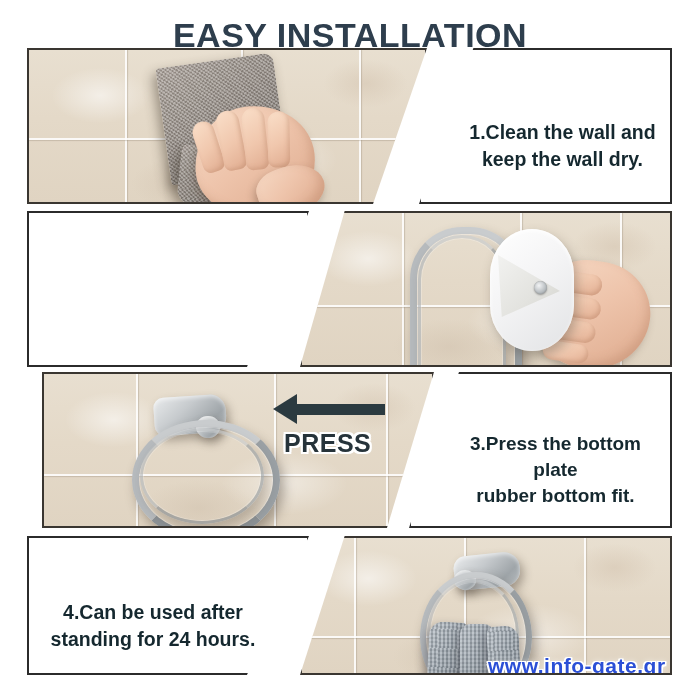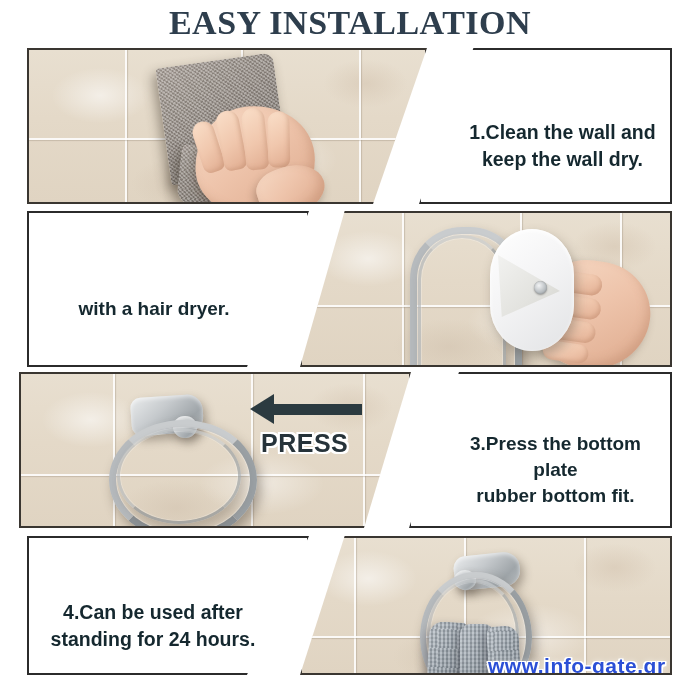--- a/index.html
+++ b/index.html
@@ -7,27 +7,26 @@
   body{
     width:700px;height:700px;
     background:#ffffff;
     font-family:"Liberation Sans", sans-serif;
     overflow:hidden;position:relative;
   }
   #page{position:absolute;left:0;top:0;width:700px;height:700px;}
 
   
   .title{
-    position:absolute;left:0;top:0;width:700px;height:46px;
+    position:absolute;left:0;top:12px;width:700px;height:46px;
     display:flex;align-items:center;justify-content:center;
     font-size:34px;font-weight:bold;letter-spacing:.5px;
     color:#2e3e4d;
     text-shadow:1px 1px 0 rgba(255,255,255,.55);
     white-space:nowrap;
-    font-family:Liberation Serif, serif;
   }
 
   
   .row{position:absolute;left:0;width:700px;}
 
   
   .photo{
     position:absolute;top:0;height:100%;
     overflow:hidden;
     border:2px solid #3a3631;
@@ -180,21 +179,20 @@
         <div>keep the wall dry.</div>
       </div>
     </div>
   </div>
 
   <div class="row" style="top:211px;height:156px;">
 
     <div class="textbox" style="left:27px;width:282px;
          clip-path:polygon(0 0, 100% 0, 78% 100%, 0 100%);">
       <div class="steptext" style="margin-right:28px;font-size:19px;">
-        <div>with a hair dryer.</div>
       </div>
     </div>
 
     <div class="photo" style="left:300px;width:372px;
          clip-path:polygon(12% 0, 100% 0, 100% 100%, 0 100%);">
       <div class="grout-v" style="left:100px;"></div>
       <div class="grout-v" style="left:218px;"></div>
       <div class="grout-v" style="left:318px;"></div>
       <div class="grout-h" style="top:92px;"></div>
 
@@ -215,21 +213,21 @@
            border-radius:42px/46px;">
         <div class="film" style="position:absolute;left:8px;top:26px;width:62px;height:62px;
              clip-path:polygon(0 0, 100% 58%, 6% 100%);"></div>
         <div class="screw" style="position:absolute;left:44px;top:52px;width:13px;height:13px;"></div>
       </div>
     </div>
   </div>
 
   <div class="row" style="top:372px;height:156px;">
 
-    <div class="photo" style="left:19px;width:392px;
+    <div class="photo" style="left:42px;width:392px;
          clip-path:polygon(0 0, 100% 0, 88% 100%, 0 100%);">
       <div class="grout-v" style="left:92px;"></div>
       <div class="grout-v" style="left:230px;"></div>
       <div class="grout-v" style="left:342px;"></div>
       <div class="grout-h" style="top:100px;"></div>
 
       <div class="shadowed plate" style="left:110px;top:22px;width:72px;height:38px;
            border-radius:10px 16px 16px 10px;transform:rotate(-4deg);"></div>
       <div class="shadowed plate" style="left:152px;top:42px;width:24px;height:22px;
            border-radius:50%;"></div>

